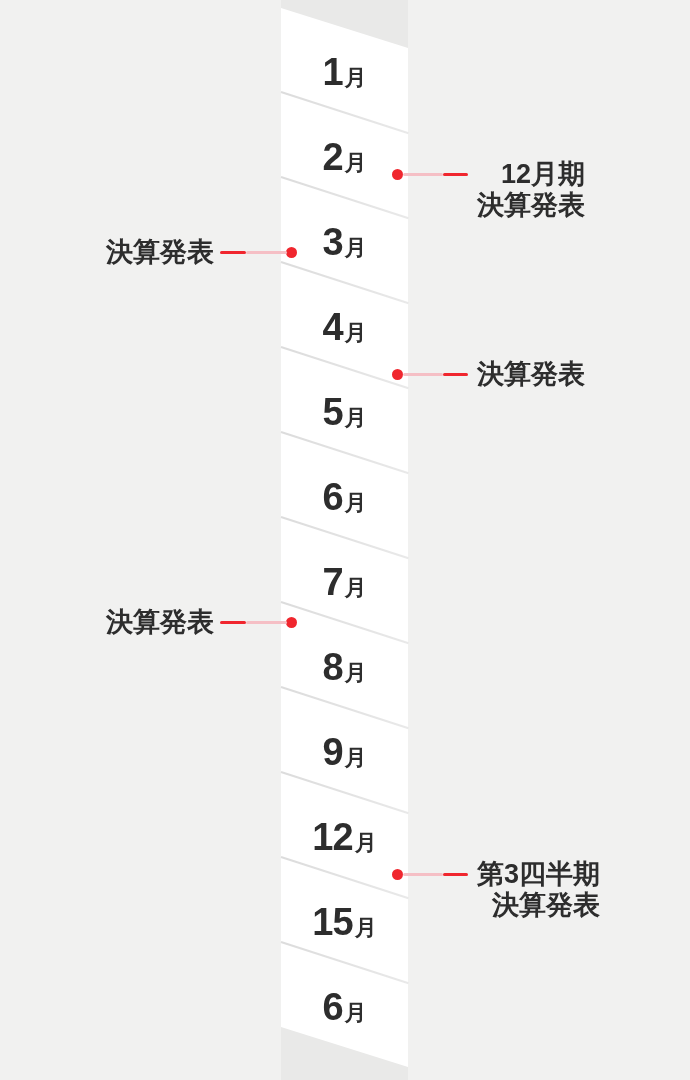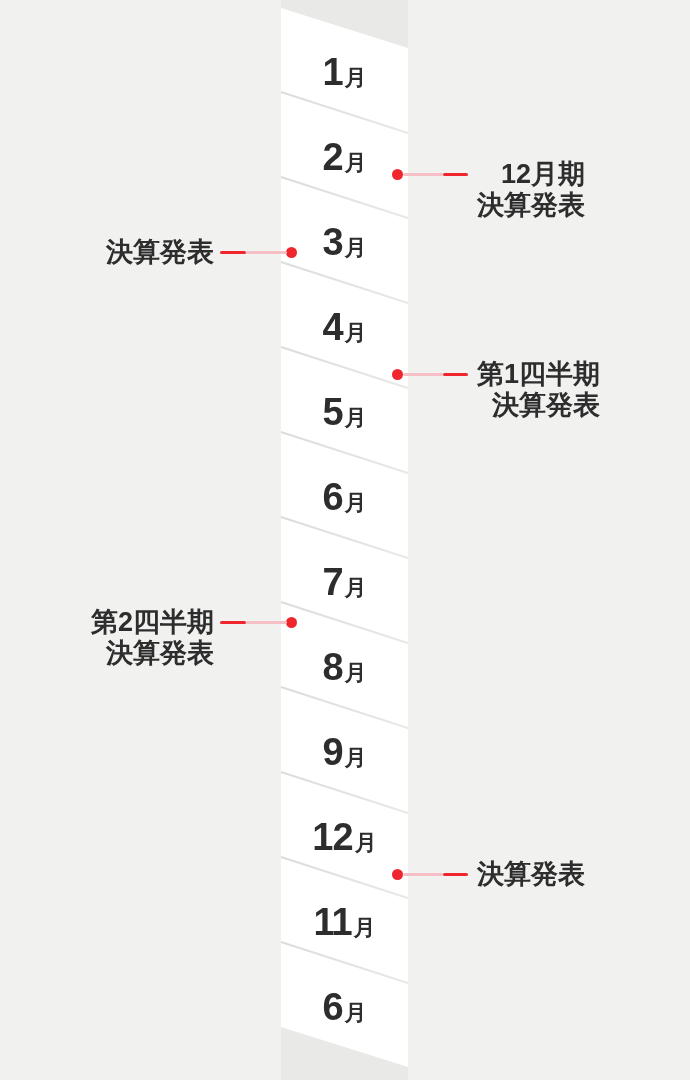--- a/index.html
+++ b/index.html
@@ -139,21 +139,21 @@
       </div>
     <div class="month" style="top:752px">
         <span class="num">9</span>
         <span class="unit">月</span>
       </div>
     <div class="month" style="top:837px">
         <span class="num">12</span>
         <span class="unit">月</span>
       </div>
     <div class="month" style="top:922px">
-        <span class="num">11</span>
+        <span class="num">15</span>
         <span class="unit">月</span>
       </div>
     <div class="month" style="top:1007px">
         <span class="num">6</span>
         <span class="unit">月</span>
       </div>
   </div>
 
   <div class="event right" style="--y:174px">
     <span class="dot"></span>
@@ -172,37 +172,36 @@
     <div class="label">
       <div>決算発表</div>
     </div>
   </div>
 
   <div class="event right" style="--y:374px">
     <span class="dot"></span>
     <span class="seg pink"></span>
     <span class="seg solid"></span>
     <div class="label">
-      <div>第1四半期</div>
       <div>決算発表</div>
     </div>
   </div>
 
   <div class="event left" style="--y:622px">
     <span class="dot"></span>
     <span class="seg pink"></span>
     <span class="seg solid"></span>
     <div class="label">
-      <div>第2四半期</div>
       <div>決算発表</div>
     </div>
   </div>
 
   <div class="event right" style="--y:874px">
     <span class="dot"></span>
     <span class="seg pink"></span>
     <span class="seg solid"></span>
     <div class="label">
+      <div>第3四半期</div>
       <div>決算発表</div>
     </div>
   </div>
 
 </div>
 
 </body></html>

